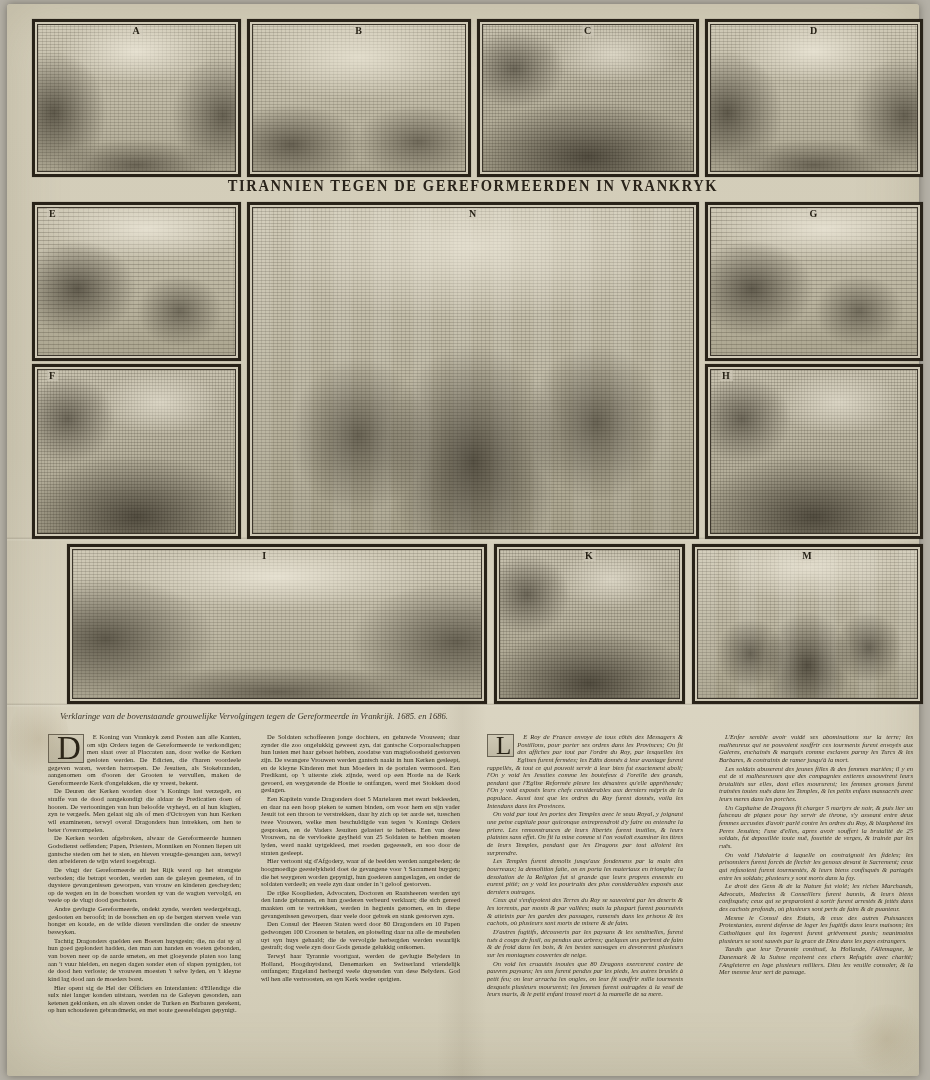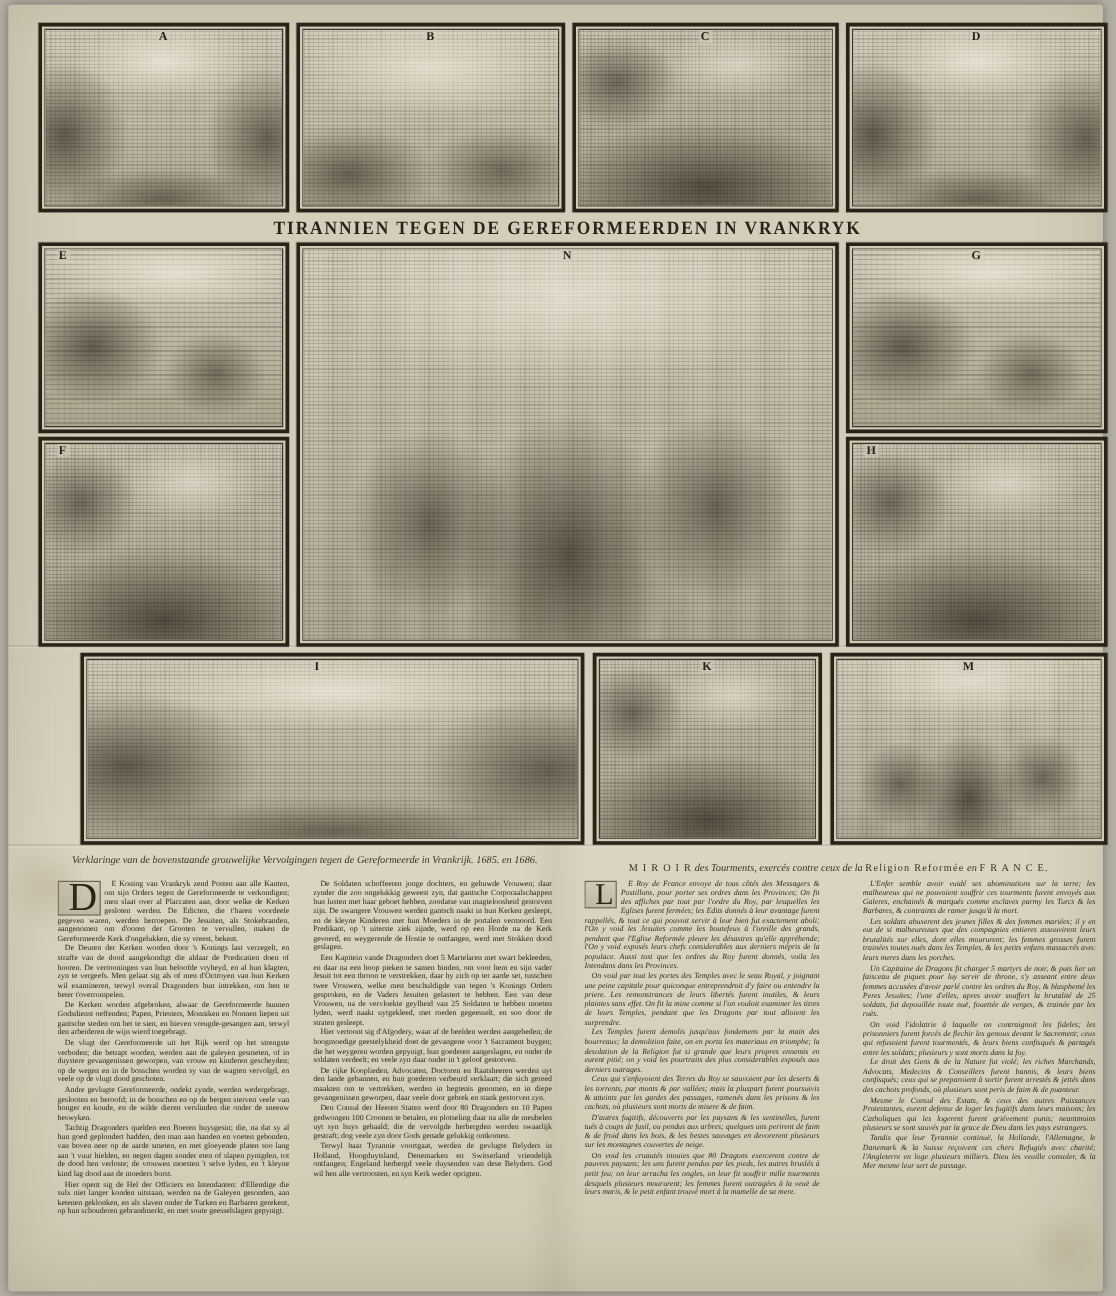--- a/index.html
+++ b/index.html
@@ -50,21 +50,21 @@
           repeating-linear-gradient(90deg, rgba(255,255,252,.07) 0 18px, rgba(0,0,0,0) 18px 40px),
           repeating-linear-gradient(0deg, rgba(48,42,30,.18) 0 1px, rgba(0,0,0,0) 1px 3px),
           repeating-linear-gradient(90deg, rgba(48,42,30,.12) 0 1px, rgba(0,0,0,0) 1px 4px),
           linear-gradient(#d1cbb8,#aaa48e);}
   .plabel{position:absolute;top:3px;left:50%;transform:translateX(-50%);z-index:3;
         font-size:10px;font-weight:bold;letter-spacing:1px;color:#241f14;
         background:rgba(212,206,190,.5);padding:0 2px;line-height:11px;}
   .plabel.pl-left{left:12px;transform:none;}
   
   .titleband{position:absolute;left:240px;top:174px;width:452px;height:22px;
-        display:flex;align-items:flex-end;justify-content:center;}
+        display:flex;align-items:flex-start;justify-content:center;}
   .titleband span{font-size:14.5px;font-weight:bold;letter-spacing:1.6px;color:#29231a;
         white-space:nowrap;transform:scaleY(1.08);}
   
   .nlhead{position:absolute;left:40px;top:707px;width:414px;text-align:center;
         font-style:italic;font-size:8.6px;color:#3a3326;}
   .frhead{position:absolute;left:478px;top:714px;width:428px;text-align:center;
         font-size:8.6px;color:#3a3326;white-space:nowrap;}
   .frhead .rom{font-style:normal;letter-spacing:1px;}
   .frhead .ital{font-style:italic;}
   .tcol{position:absolute;top:729px;height:347px;overflow:hidden;}
@@ -140,27 +140,20 @@
     <div class="panel" style="left:487px;top:540px;width:191px;height:160px">
       <div class="etch v3"></div>
       <span class="plabel">K</span>
     </div>
     <div class="panel" style="left:685px;top:540px;width:231px;height:160px">
       <div class="etch v5"></div>
       <span class="plabel">M</span>
     </div>
 
     <div class="nlhead">Verklaringe van de bovenstaande grouwelijke Vervolgingen tegen de Gereformeerde in Vrankrijk. 1685. en 1686.</div>
-    <div class="frhead">
-      <span class="rom">M I R O I R</span>
-      <span class="ital">des Tourments, exercés contre ceux de la</span>
-      <span class="rom">Religion Reformée</span>
-      <span class="ital">en</span>
-      <span class="rom">F R A N C E.</span>
-    </div>
 
     <div class="tcol c1">
       <p class="para"><span class="dcap">D</span><span>E Koning van Vrankryk zend Posten aan alle Kanten, om sijn Orders tegen de Gereformeerde te verkondigen; men slaat over al Placcaten aan, door welke de Kerken gesloten werden. De Edicten, die t'haren voordeele gegeven waren, werden herroepen. De Jesuiten, als Stokebranden, aangenomen om d'ooren der Grooten te vervullen, maken de Gereformeerde Kerk d'ongelukken, die sy vreest, bekent.</span></p>
       <p class="para"><span>De Deuren der Kerken worden door 's Konings last verzegelt, en straffe van de dood aangekondigt die aldaar de Predicatien doen of hooren. De vertooningen van hun beloofde vryheyd, en al hun klagten, zyn te vergeefs. Men gelaat sig als of men d'Octroyen van hun Kerken wil examineren, terwyl overal Dragonders hun intrekken, om hen te beter t'overrompelen.</span></p>
       <p class="para"><span>De Kerken worden afgebroken, alwaar de Gereformeerde hunnen Godsdienst oeffenden; Papen, Priesters, Monniken en Nonnen liepen uit gantsche steden om het te sien, en hieven vreugde-gesangen aan, terwyl den arbeideren de wijn wierd toegebragt.</span></p>
       <p class="para"><span>De vlugt der Gereformeerde uit het Rijk werd op het strengste verboden; die betrapt worden, werden aan de galeyen gesmeten, of in duystere gevangenissen geworpen, van vrouw en kinderen gescheyden; op de wegen en in de bosschen worden sy van de wagten vervolgd, en veele op de vlugt dood geschoten.</span></p>
       <p class="para"><span>Andre gevlugte Gereformeerde, ondekt zynde, werden wedergebragt, geslooten en beroofd; in de bosschen en op de bergen sterven veele van honger en koude, en de wilde dieren verslinden die onder de sneeuw beswyken.</span></p>
       <p class="para"><span>Tachtig Dragonders quelden een Boeren huysgesin; die, na dat sy al hun goed geplondert hadden, den man aan handen en voeten gebonden, van boven neer op de aarde smeten, en met gloeyende platen soo lang aan 't vuur hielden, en negen dagen sonder eten of slapen pynigden, tot de dood hen verloste; de vrouwen moesten 't selve lyden, en 't kleyne kind lag dood aan de moeders borst.</span></p>
       <p class="para"><span>Hier opent sig de Hel der Officiers en Intendanten: d'Ellendige die sulx niet langer konden uitstaan, werden na de Galeyen gesonden, aan ketenen geklonken, en als slaven onder de Turken en Barbaren gerekent, op hun schouderen gebrandmerkt, en met soute geesselslagen gepynigt.</span></p>
     </div>

